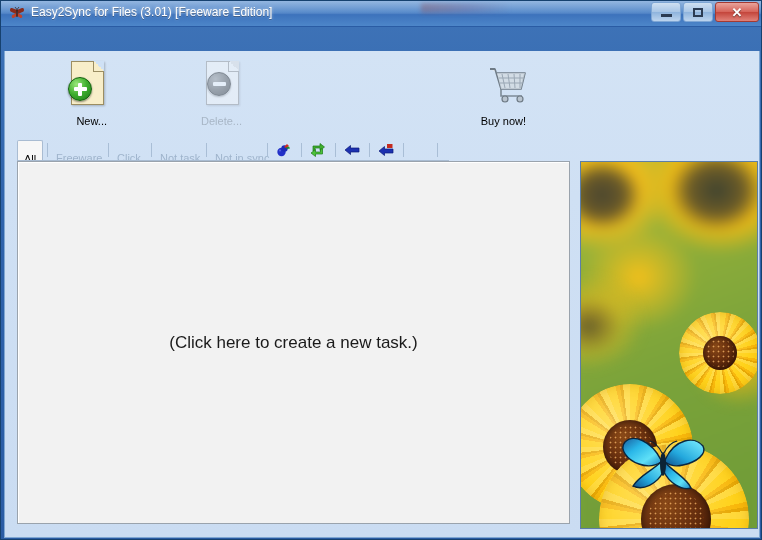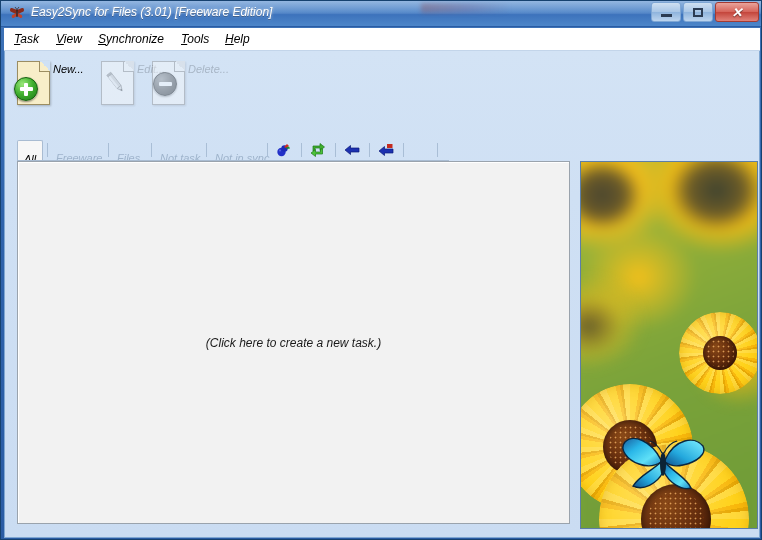--- a/index.html
+++ b/index.html
@@ -12,21 +12,20 @@
   }
   body { background: #0b1f3a; }
 
   
   #window {
     position: absolute; left: 0; top: 0;
     width: 762px; height: 540px;
     background: linear-gradient(180deg,#3f74b8 0%, #2f63ab 40%, #2a5ca4 100%);
     border: 1px solid #16416f;
     overflow: hidden;
-    font-style: italic;
   }
   
   #titlebar {
     position: absolute; left: 0; top: 0; width: 762px; height: 26px;
     background: linear-gradient(180deg,#5a8fd0 0%, #4a81c6 45%, #3d73bc 55%, #4d86c9 100%);
     border-bottom: 1px solid #2a5ca4;
   }
   #titlebar .sheen {
     position:absolute; left:0; top:0; width:100%; height:13px;
     background: linear-gradient(180deg, rgba(255,255,255,.35), rgba(255,255,255,.05));
@@ -87,21 +86,21 @@
     width: 756px; height: 487px;
     background: linear-gradient(180deg,#d3e3f5 0%, #cfe0f4 30%, #cadcf2 100%);
     border: 1px solid #7fa7d2;
     border-top: none;
   }
 
   
   #toolbar { position: absolute; left: 0; top: 0; width: 756px; height: 88px; }
   .tb-btn {
     position: absolute; top: 6px; width: 96px; height: 82px;
-    display: flex; flex-direction: row; align-items: flex-start;
+    display: flex; flex-direction: column; align-items: flex-end;
     cursor: default;
   }
   .tb-ico { width: 42px; height: 48px; position: relative; margin-top: 4px; }
   .tb-label { font-size: 11px; color: #000; margin-top: 6px; white-space: nowrap; }
   .tb-btn.disabled .tb-label { color: #a8b6c6; }
   .tb-btn.disabled .tb-ico { opacity: .42; filter: grayscale(1); }
 
   
   .doc {
     position: absolute; left: 6px; top: 0; width: 33px; height: 44px;
@@ -196,21 +195,21 @@
     width: 553px; height: 363px;
     background: #f2f2f2;
     border: 1px solid #9aa3ad;
     box-shadow: inset 1px 1px 0 #ffffff;
   }
   #tasklist .inner {
     position:absolute; left:2px; top:2px; right:2px; bottom:2px;
     background: #f2f2f2;
     display: flex; align-items: center; justify-content: center;
   }
-  #empty-hint { font-size: 12px; color: #1a1a1a; }
+  #empty-hint { font-size: 17px; color: #1a1a1a; }
 
   
   #ad {
     position: absolute; left: 575px; top: 110px;
     width: 178px; height: 368px;
     border: 1px solid #5c7ea8;
     overflow: hidden;
     background: #7fae3a;
   }
   #ad .scene { position:absolute; inset:0; }
@@ -314,85 +313,84 @@
       <div class="glyph-min"></div>
     </div>
     <div class="winbtn" id="btn-max">
       <div class="glyph-max"></div>
     </div>
     <div class="winbtn" id="btn-close">
       <div class="glyph-close">✕</div>
     </div>
   </div>
 
-  <div id="menubar">
-    <div class="menu-item" style="left:8px"><span class="acc">T</span>ask</div>
-    <div class="menu-item" style="left:50px"><span class="acc">V</span>iew</div>
-    <div class="menu-item" style="left:92px"><span class="acc">S</span>ynchronize</div>
-    <div class="menu-item" style="left:175px"><span class="acc">T</span>ools</div>
-    <div class="menu-item" style="left:219px"><span class="acc">H</span>elp</div>
-  </div>
 
   <div id="client">
 
     <div id="toolbar">
 
       <div class="tb-btn" style="left:6px">
         <div class="tb-ico">
           <div class="doc cream">
               <div class="fold"></div>
             </div>
           <div class="badge green" style="left:3px; top:16px;">
             <div class="plus-h"></div>
               <div class="plus-v"></div>
           </div>
         </div>
         <div class="tb-label">New...</div>
       </div>
 
-      <div class="tb-btn disabled" style="left:90px">
-        <div class="tb-ico">
-          <div class="doc">
-              <div class="fold"></div>
-            </div>
-          <svg class="pencil" viewBox="0 0 26 26">
-            <g transform="rotate(-38 13 13)">
-              <rect x="10.5" y="3" width="5" height="15" fill="#c9c9c9" stroke="#6f6f6f" stroke-width=".7"></rect>
-              <rect x="10.5" y="3" width="2.2" height="15" fill="#efefef"></rect>
-              <polygon points="10.5,18 15.5,18 13,23" fill="#e8d9b6" stroke="#6f6f6f" stroke-width=".7"></polygon>
-              <polygon points="12.1,21 13.9,21 13,23" fill="#2b2b2b"></polygon>
-              <rect x="10.5" y="1.2" width="5" height="2" fill="#8f8f8f" stroke="#6f6f6f" stroke-width=".6"></rect>
-            </g>
-          </svg>
-        </div>
-        <div class="tb-label">Edit...</div>
-      </div>
 
       <div class="tb-btn disabled" style="left:141px">
         <div class="tb-ico">
           <div class="doc">
               <div class="fold"></div>
             </div>
           <div class="badge dark" style="left:7px; top:11px;">
             <div class="minus-h"></div>
           </div>
         </div>
         <div class="tb-label">Delete...</div>
       </div>
 
 
 
+      <div class="tb-btn" style="left:425px">
+        <div class="tb-ico">
+          <svg class="cart" viewBox="0 0 44 42">
+            <g fill="none" stroke="#6f7b86" stroke-width="1.6" stroke-linejoin="round">
+              <path d="M6 6 L11 6 L17 26 L37 26 L41 10 L13 10" fill="#dfe6ed"></path>
+            </g>
+            <path d="M13 10 L41 10 L37 26 L17 26 Z" fill="#cdd8e2" opacity=".75"></path>
+            <g stroke="#9aa7b4" stroke-width="1">
+              <path d="M18 11 L21 25"></path>
+                <path d="M24 11 L26 25"></path>
+              <path d="M30 11 L31 25"></path>
+                <path d="M36 11 L36 25"></path>
+              <path d="M14.5 15 L40 15"></path>
+                <path d="M15.8 20 L38.5 20"></path>
+            </g>
+            <path d="M17 26 L17 33 L38 33" stroke="#7d8a96" stroke-width="1.6" fill="none"></path>
+            <circle cx="21" cy="36" r="3" fill="#b9c4cf" stroke="#6f7b86" stroke-width="1.2"></circle>
+            <circle cx="36" cy="36" r="3" fill="#b9c4cf" stroke="#6f7b86" stroke-width="1.2"></circle>
+            <path d="M6 6 L11 6" stroke="#6f7b86" stroke-width="2"></path>
+          </svg>
+        </div>
+        <div class="tb-label">Buy now!</div>
+      </div>
     </div>
 
     <div id="tabstrip">
       <div class="tab active" style="left:0px;">All</div>
       <div class="tabsep" style="left:30px;"></div>
       <div class="tab" style="left:33px;">Freeware</div>
       <div class="tabsep" style="left:91px;"></div>
-      <div class="tab" style="left:94px;">Files</div>
+      <div class="tab" style="left:94px;">Click</div>
       <div class="tabsep" style="left:134px;"></div>
       <div class="tab" style="left:137px;">Not task</div>
       <div class="tabsep" style="left:189px;"></div>
       <div class="tab" style="left:192px;">Not in sync</div>
       <div class="tabsep" style="left:250px;"></div>
 
       <div class="tbicon" style="left:258px;">
         <svg viewBox="0 0 18 16">
           <circle cx="6.5" cy="10" r="4.2" fill="#2230c8"></circle>
           <circle cx="9.5" cy="6.5" r="3.2" fill="#1b2bb8"></circle>

